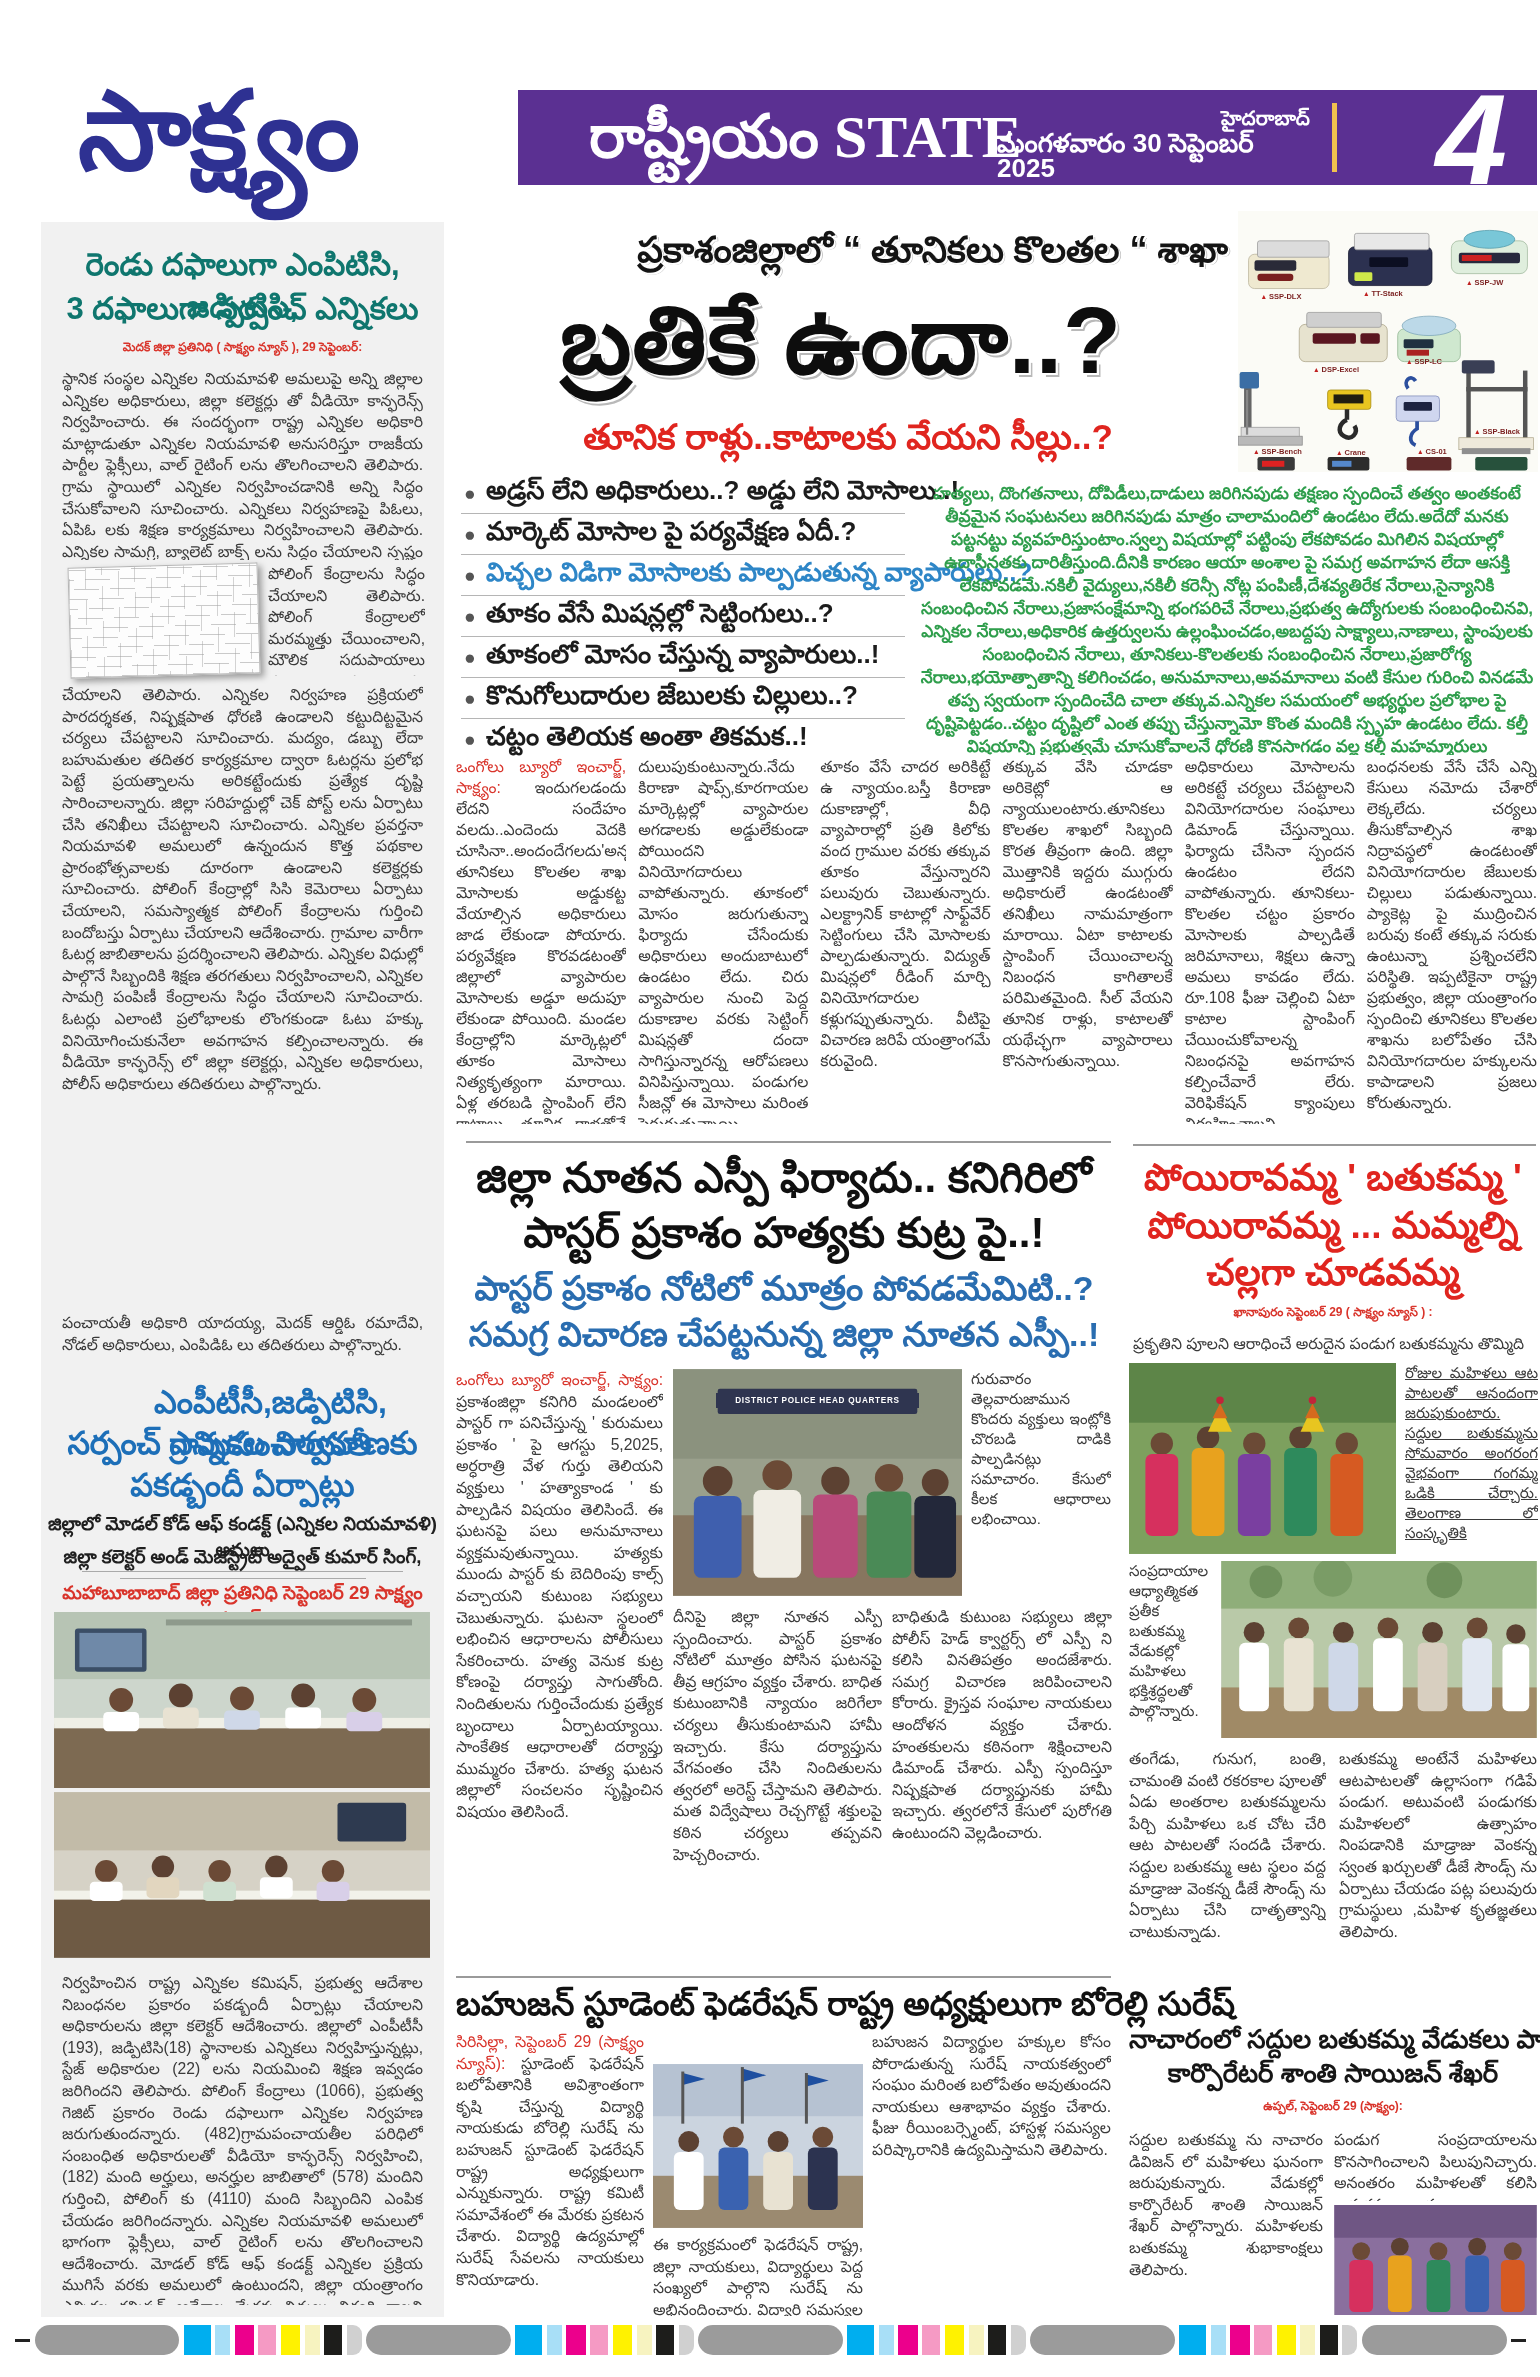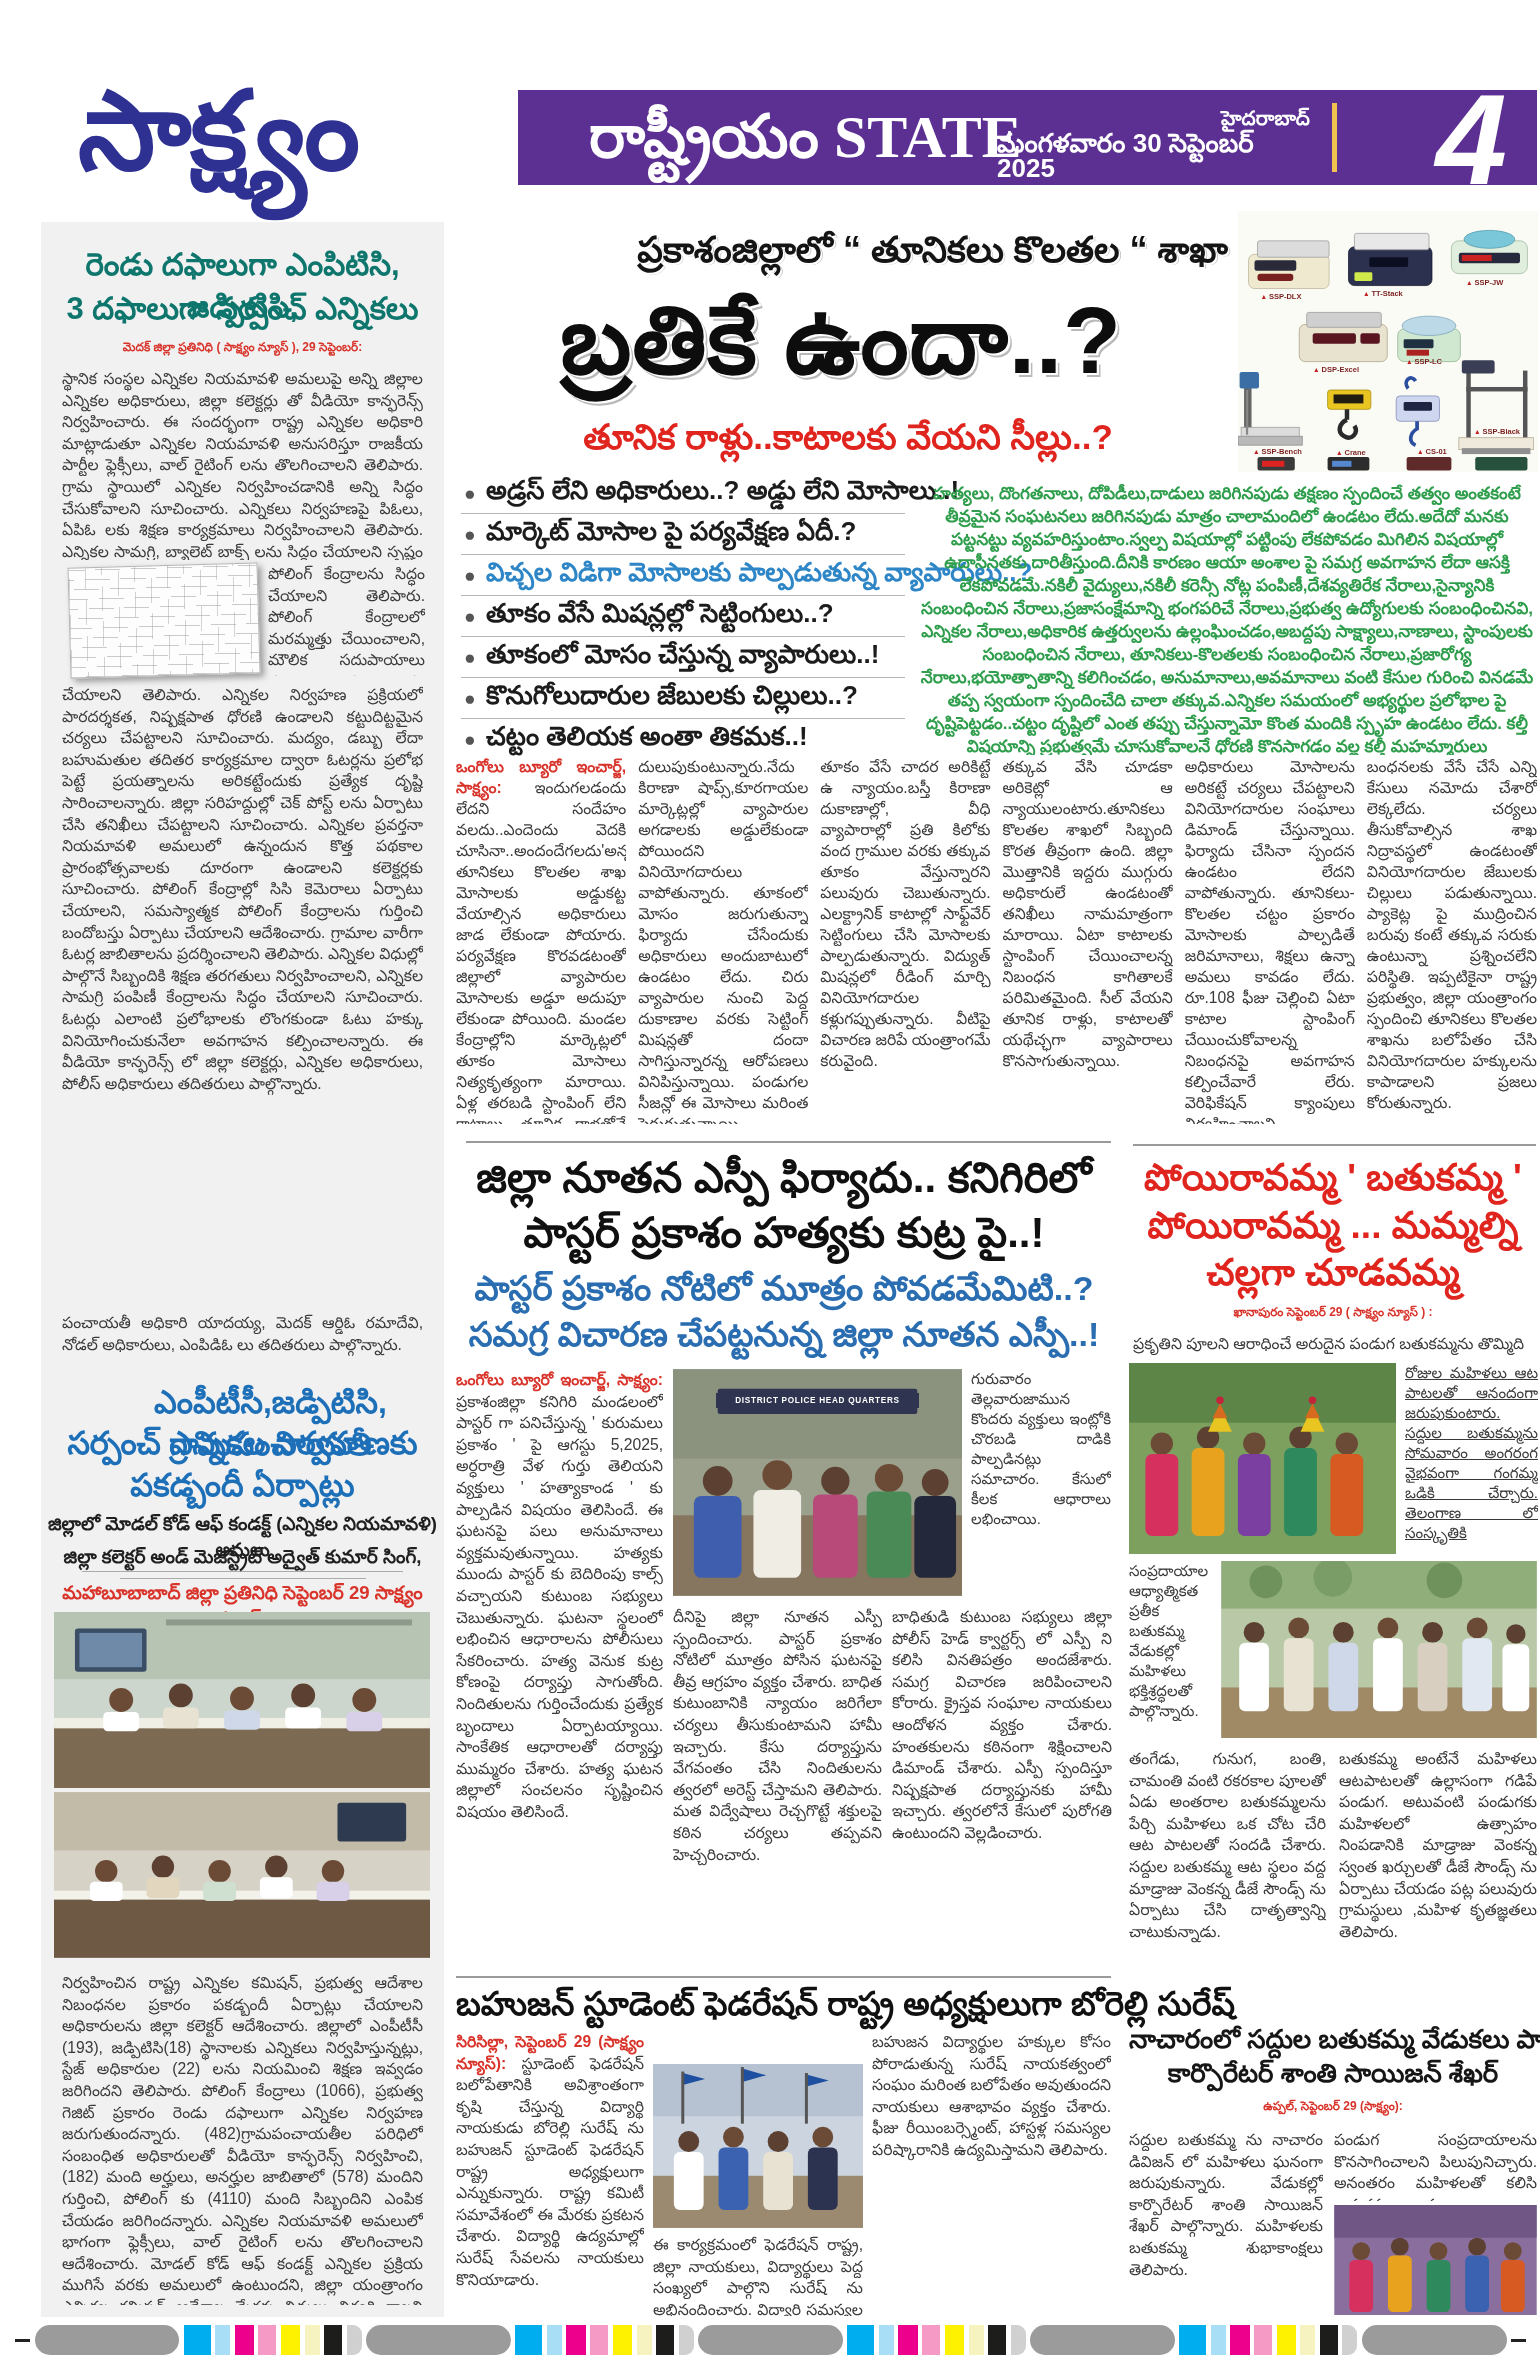--- a/index.html
+++ b/index.html
@@ -32,21 +32,21 @@
   .bullet:last-child{border-bottom:none;}
   .bullet .dot{font-size:19.4px;color:#555;margin:0 10.4px 0 3px;}
   .bullet.blue{color:#2e86c7;}
 
   .greentxt{color:#2f9e4c;font-weight:600;font-size:17px;line-height:23px;text-align:center;}
 
   .ncols{display:flex;gap:12px;}
   .ncol{flex:1;font-size:15.7px;line-height:21px;color:#3a3a3a;text-align:justify;overflow:hidden;}
   .body-txt{font-size:15.7px;line-height:21.6px;color:#3a3a3a;text-align:justify;overflow:hidden;}
   .body-sm{font-size:15px;line-height:20px;color:#3a3a3a;text-align:justify;overflow:hidden;}
-  .dl{color:#d9342b;font-weight:bold;}
+  .dl{color:#d9342b;font-weight:normal;}
   .dateline{color:#d9342b;font-weight:bold;font-size:12px;}
 
   .hl-blue{color:#0f766e;font-weight:800;font-size:31px;line-height:42px;text-align:center;}
   .hl-blue2{color:#1d6fb8;font-weight:800;font-size:32px;line-height:42px;text-align:center;}
   .subline{color:#1f1f1f;font-weight:700;font-size:18.6px;text-align:center;}
   .subrule{height:0.7px;background:#aaa;margin:6px auto 0 auto;width:321px;}
 
   .pastor-h{font-weight:900;font-size:42px;line-height:56px;color:#101010;text-align:center;white-space:nowrap;}
   .pastor-sub{font-weight:700;font-size:34px;line-height:45px;color:#2a6db0;text-align:center;white-space:nowrap;}
 

